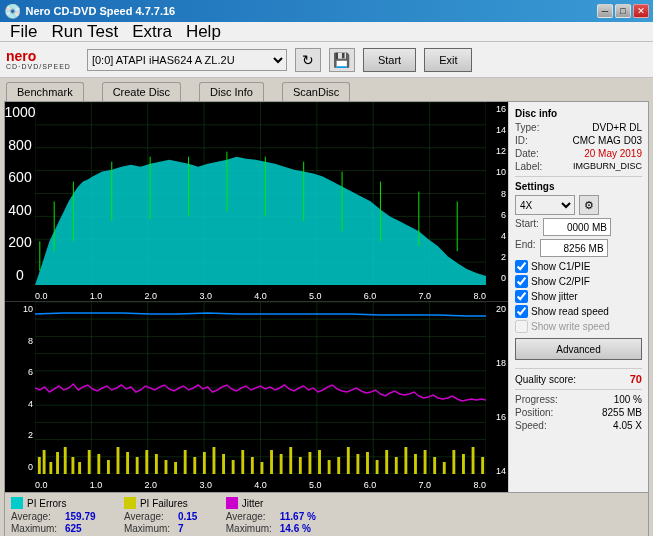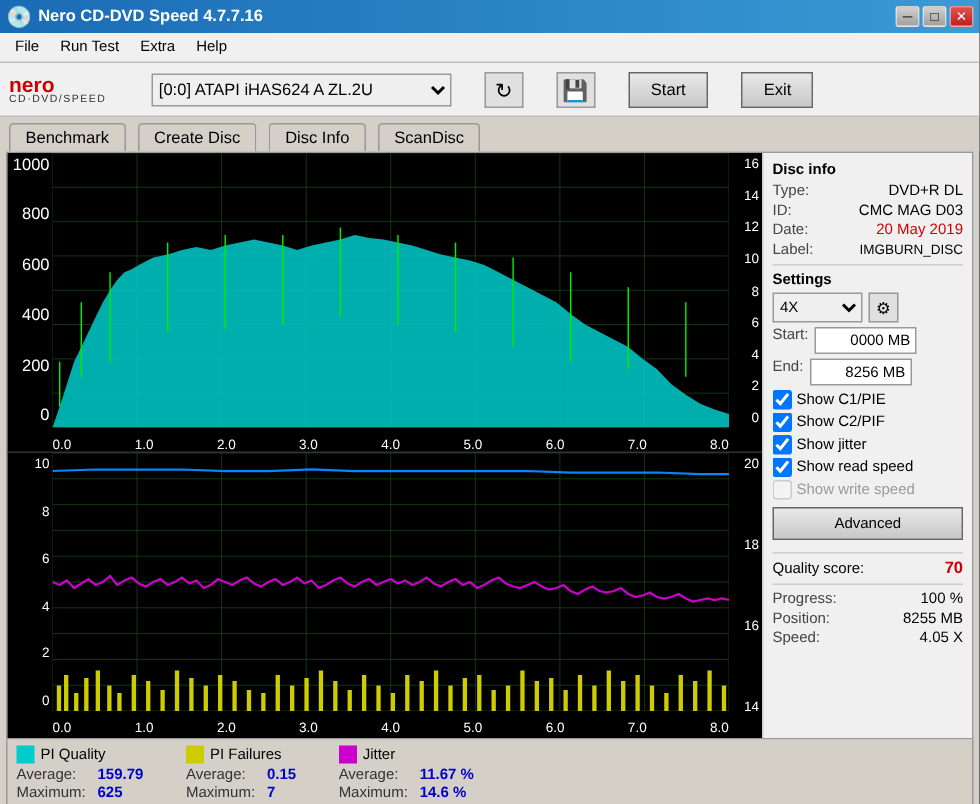--- a/index.html
+++ b/index.html
@@ -31,32 +31,32 @@
       background: #f0f0f0;
       height: 20px;
       display: flex;
       align-items: center;
       padding: 0 4px;
       border-bottom: 1px solid #c0c0c0;
       gap: 2px;
     }
     .menu-item {
       padding: 2px 6px;
-      font-size: 10px;
+      font-size: 17px;
       cursor: pointer;
     }
 
     
     .toolbar {
       background: #f0f0f0;
       height: 36px;
       display: flex;
       align-items: center;
       padding: 0 6px;
-      gap: 22px;
+      gap: 8px;
       border-bottom: 1px solid #c0c0c0;
     }
     .nero-logo {
       display: flex;
       flex-direction: column;
       margin-right: 8px;
     }
     .nero-logo-text { font-size: 14px; font-weight: bold; color: #cc0000; line-height: 1; }
     .nero-logo-sub { font-size: 7px; color: #333; letter-spacing: 1px; }
     .drive-select {
@@ -87,21 +87,21 @@
       font-size: 11px;
       cursor: pointer;
       height: 24px;
     }
 
     
     .tabs {
       display: flex;
       background: #d4d0c8;
       padding: 4px 6px 0;
-      gap: 8px;
+      gap: 18px;
     }
     .tab {
       padding: 3px 10px;
       border: 1px solid #999;
       border-bottom: none;
       background: #d4d0c8;
       cursor: pointer;
       font-size: 11px;
       border-radius: 3px 3px 0 0;
     }
@@ -275,21 +275,21 @@
   <div class="tab">Disc Info</div>
   <div class="tab">ScanDisc</div>
 </div>
 
 <div class="main-content">
 
   <div class="chart-area">
 
     <div class="top-chart">
 
-      <div style="position:absolute;left:0;top:0;bottom:16px;width:30px;display:flex;flex-direction:column;justify-content:space-between;color:#fff;font-size:11px;padding:2px 2px;text-align:right;">
+      <div style="position:absolute;left:0;top:0;bottom:16px;width:30px;display:flex;flex-direction:column;justify-content:space-between;color:#fff;font-size:14px;padding:2px 2px;text-align:right;align-items:center;">
         <span>1000</span>
         <span>800</span>
         <span>600</span>
         <span>400</span>
         <span>200</span>
         <span>0</span>
       </div>
 
       <div style="position:absolute;right:0;top:0;bottom:16px;width:22px;display:flex;flex-direction:column;justify-content:space-between;color:#fff;font-size:9px;padding:2px 2px;text-align:right;">
         <span>16</span>
@@ -584,21 +584,21 @@
       <span class="panel-value">4.05 X</span>
     </div>
   </div>
 </div>
 
 <div class="stats-bar">
 
   <div>
     <div class="stat-legend">
       <div class="legend-box" style="background:#00cccc;"></div>
-      <span>PI Quality</span>
+      <span>PI Errors</span>
     </div>
     <div class="stat-row">
       <span class="stat-label">Average:</span>
       <span class="stat-value">159.79</span>
     </div>
     <div class="stat-row">
       <span class="stat-label">Maximum:</span>
       <span class="stat-value">625</span>
     </div>
     <div class="stat-row">

